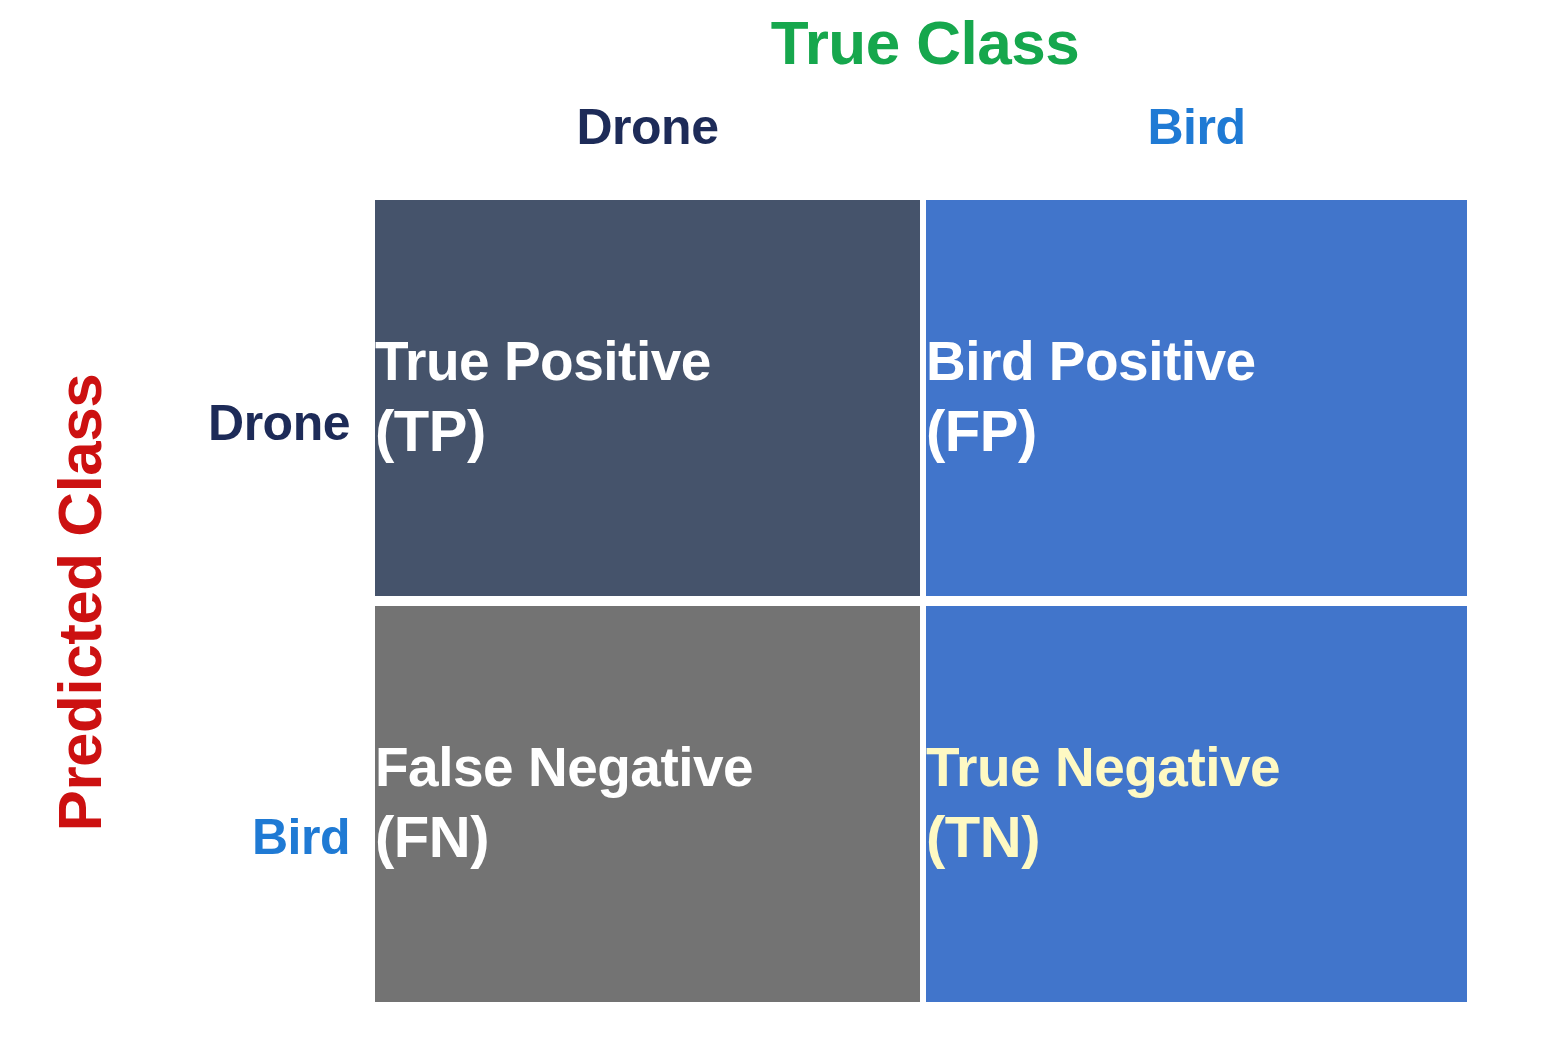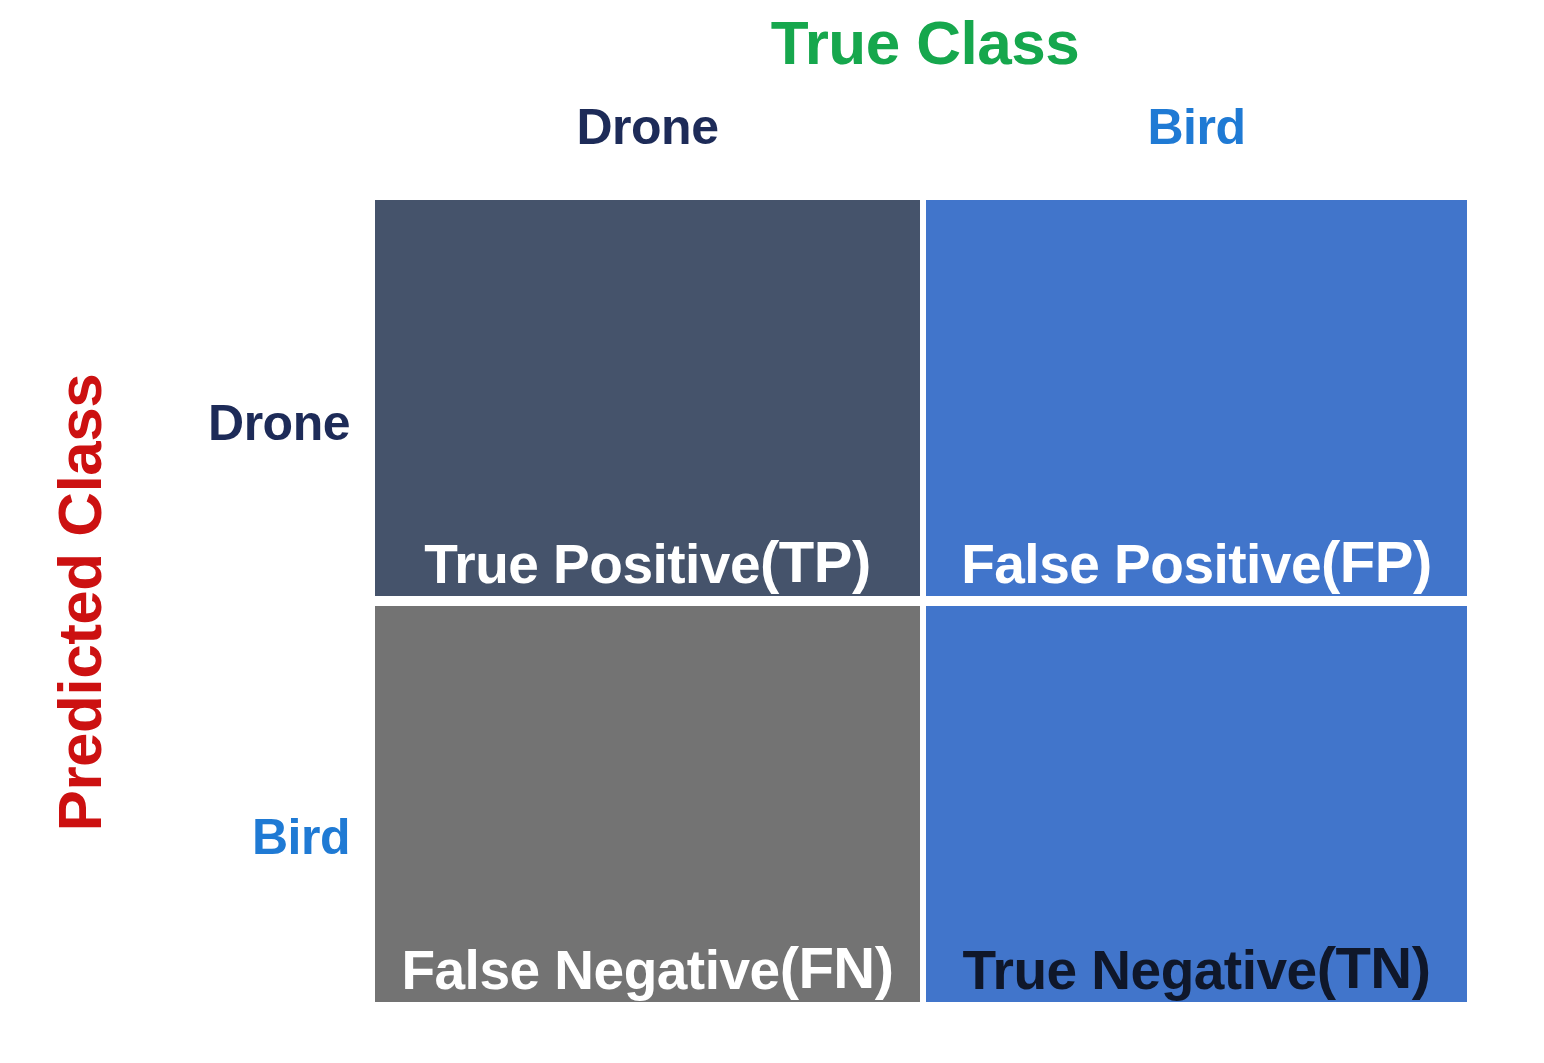--- a/index.html
+++ b/index.html
@@ -93,22 +93,22 @@
     width: 1092px;
     height: 802px;
     display: grid;
     grid-template-columns: 545px 6px 541px;
     grid-template-rows: 396px 10px 396px;
     background: #ffffff;
   }
 
   .cell {
     display: flex;
-    flex-direction: row;
-    align-items: flex-end;
+    flex-direction: column;
+    align-items: flex-start;
     justify-content: center;
     text-align: center;
     color: #ffffff;
     overflow: hidden;
   }
   .cell .cell-label {
     font-size: 55px;
     font-weight: bold;
     line-height: 1.12;
     letter-spacing: -0.5px;
@@ -149,31 +149,31 @@
   <div class="matrix">
 
     <div class="cell cell-tp" style="background-color: rgb(69, 83, 107); color: rgb(255, 255, 255);">
       <div class="cell-label">True Positive</div>
       <div class="cell-abbr">(TP)</div>
     </div>
 
     <div class="gutter-v"></div>
 
     <div class="cell cell-fp" style="background-color: rgb(65, 117, 203); color: rgb(255, 255, 255);">
-      <div class="cell-label">False Positive</div>
+      <div class="cell-label">Bird Positive</div>
       <div class="cell-abbr">(FP)</div>
     </div>
 
     <div class="gutter-h"></div>
 
     <div class="cell cell-fn" style="background-color: #737373; color: rgb(255, 255, 255);">
       <div class="cell-label">False Negative</div>
       <div class="cell-abbr">(FN)</div>
     </div>
 
-    <div class="cell cell-tn" style="background-color: rgb(65, 117, 203); color: #0f172a;">
+    <div class="cell cell-tn" style="background-color: rgb(65, 117, 203); color: #fef9c3;">
       <div class="cell-label">True Negative</div>
       <div class="cell-abbr">(TN)</div>
     </div>
 
   </div>
 
 </div>
 
 </body></html>

